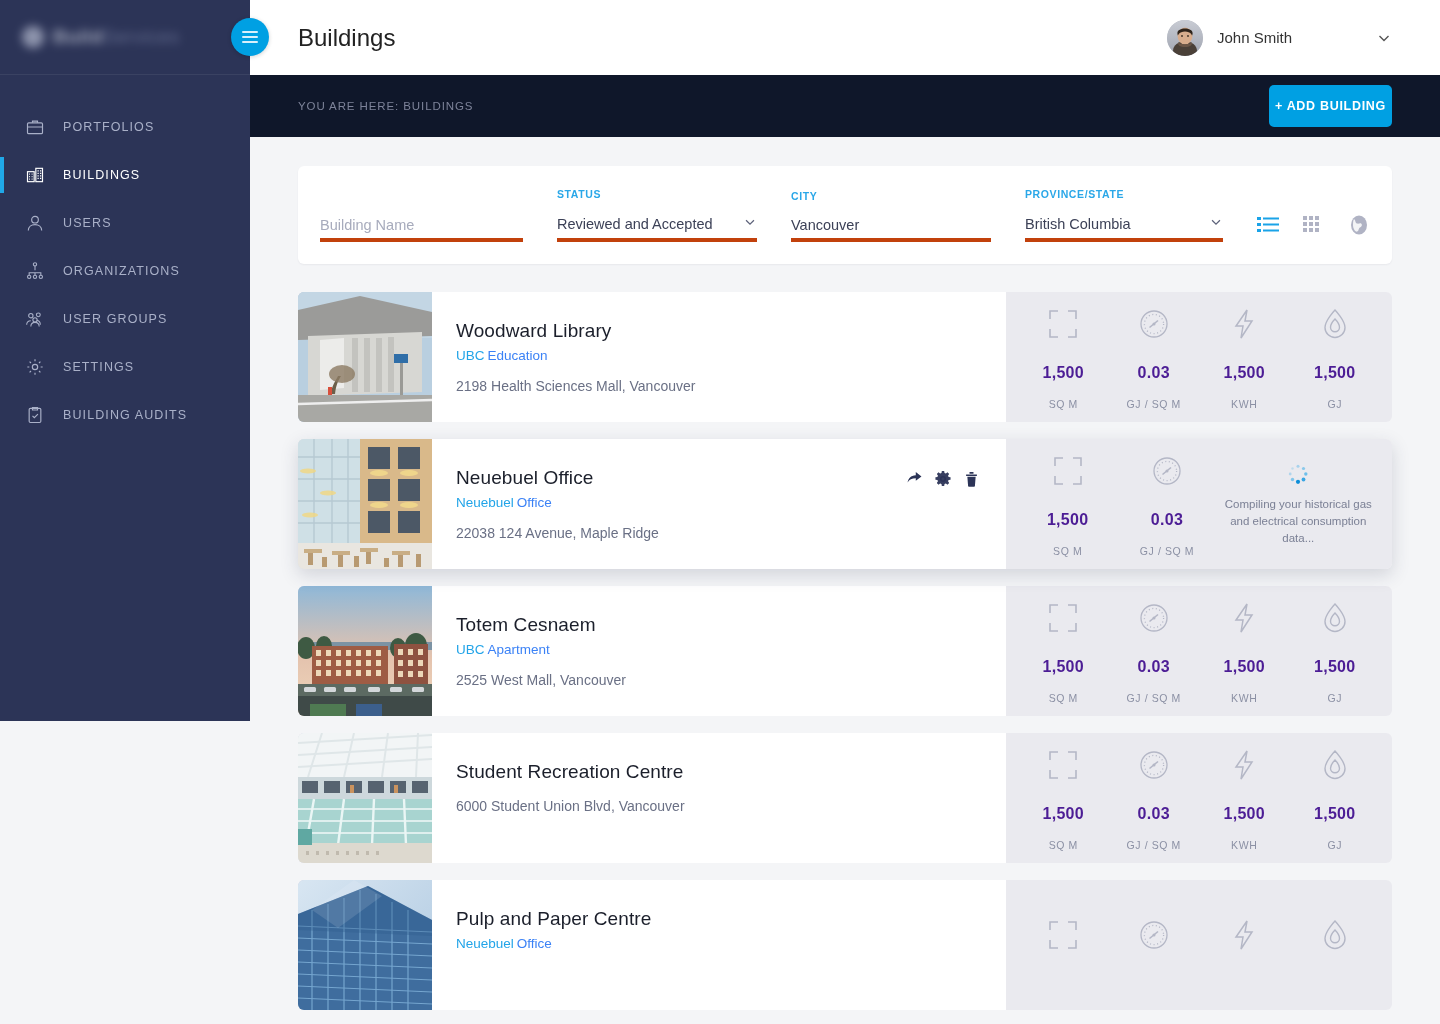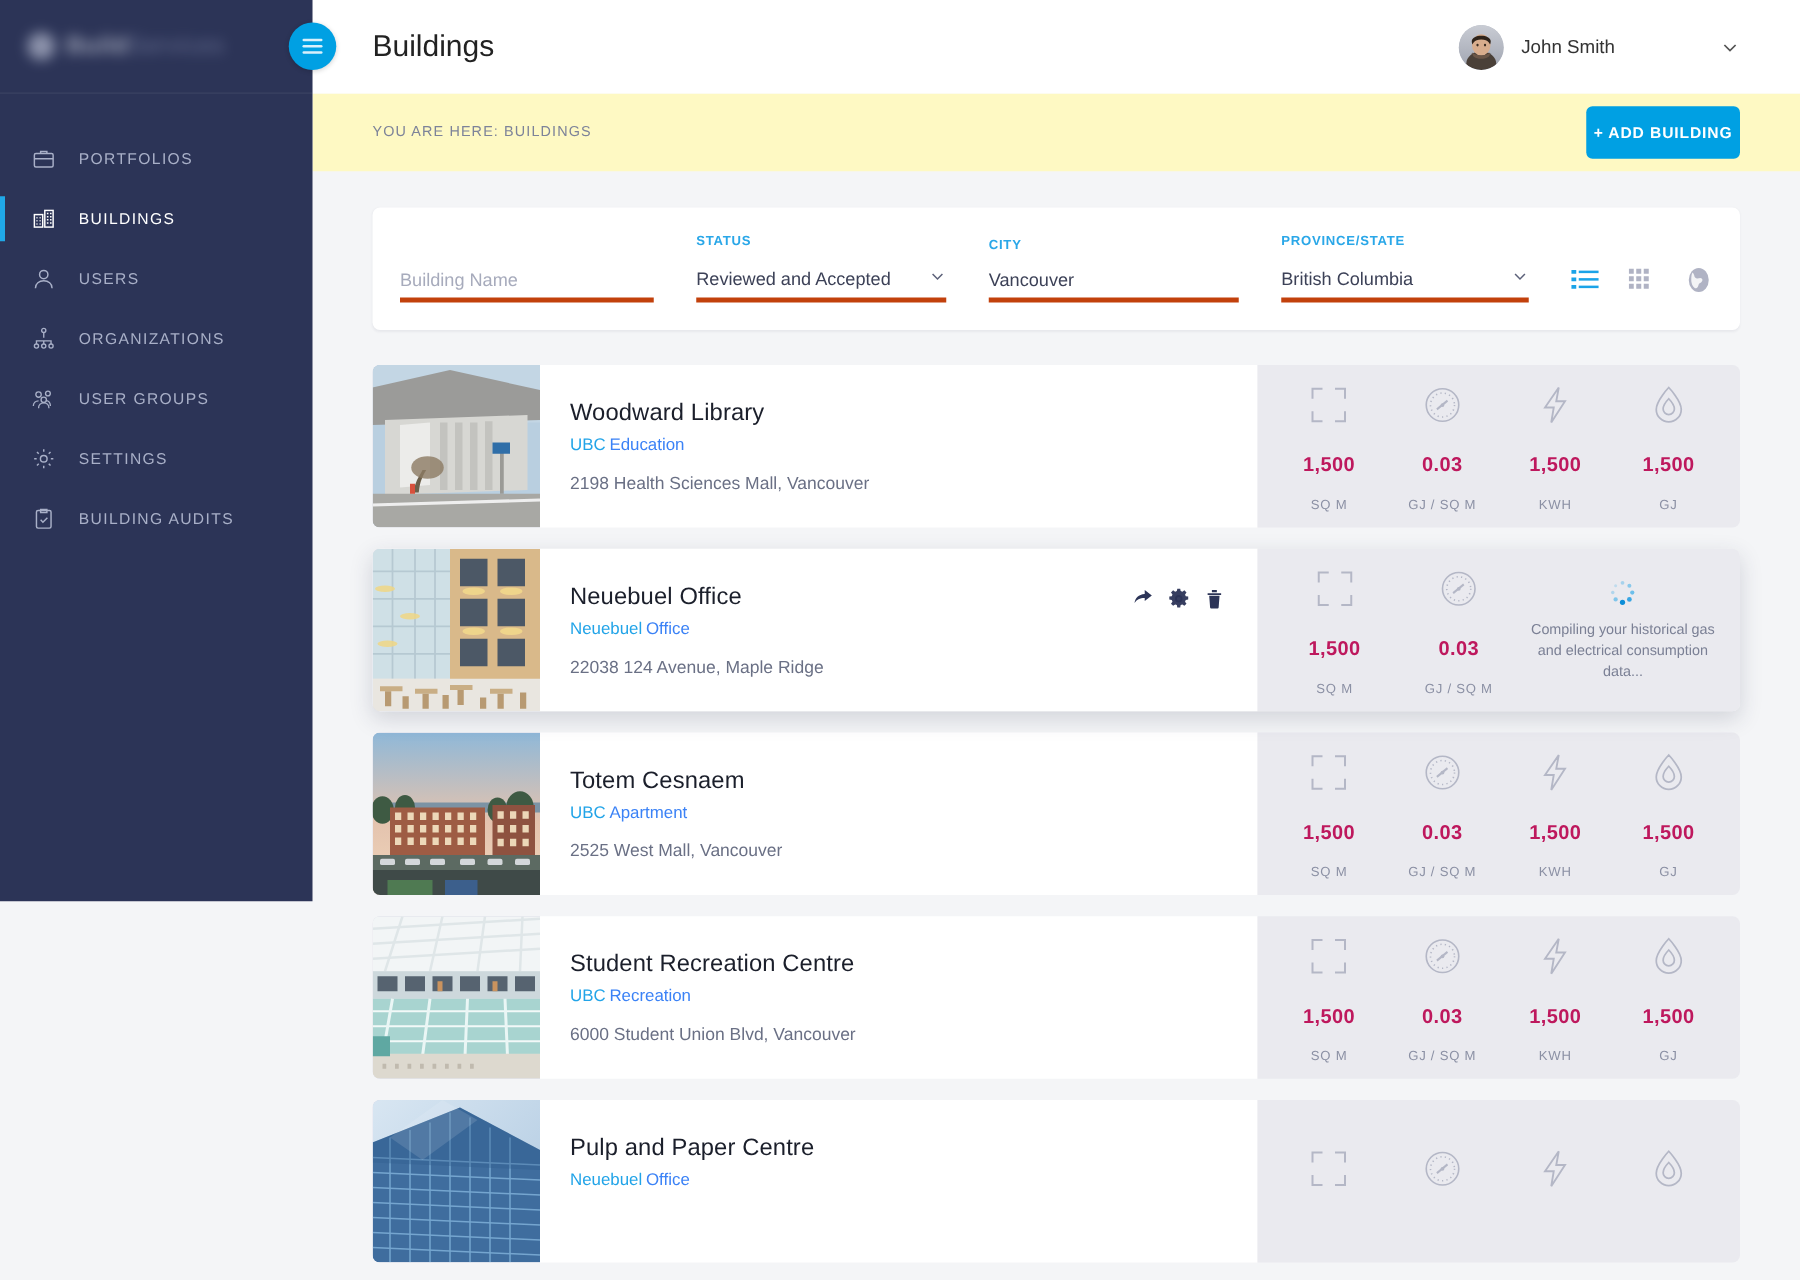--- a/index.html
+++ b/index.html
@@ -95,21 +95,21 @@
     overflow:hidden; flex:0 0 36px;
     background: #b8bcc6;
     position: relative;
   }
   .avatar svg { display:block; width:36px; height:36px; }
   .user-name { font-size: 15px; color: #333; }
   .chev { width: 16px; height: 16px; margin-left: 70px; color:#555; }
   .chev svg { display:block; }
 
   .breadbar {
-    height: 62px; background: #fef9c3;
+    height: 62px; background: #0f172a;
     display: flex; align-items: center; justify-content: space-between;
     padding: 0 48px;
   }
   .breadcrumb {
     font-size: 11.5px; letter-spacing: .9px;
     color: #7d8399; font-weight: 500;
   }
   .add-btn {
     background: #00a0e3; color: #fff; border: none;
     border-radius: 5px; cursor: pointer;
@@ -209,21 +209,21 @@
   .card-actions span { cursor: pointer; color: #2c3457; display:block; }
 
   .card-stats {
     width: 386px; flex: 0 0 386px;
     background: #eaeaef; border-radius: 0 6px 6px 0;
     display: flex; align-items: center; justify-content: space-around;
     padding: 0 12px;
   }
   .stat { text-align: center; width: 86px; }
   .stat .sico { height: 40px; display:flex; align-items:center; justify-content:center; color:#b4b7c6; }
-  .stat .sval { font-size: 16px; color: #be185d; font-weight: bold; margin-top: 20px; letter-spacing:.3px; }
+  .stat .sval { font-size: 16px; color: #4c1d95; font-weight: bold; margin-top: 20px; letter-spacing:.3px; }
   .stat .sunit { font-size: 10.5px; color: #8b90a4; margin-top: 16px; letter-spacing: .6px; }
 
   .loading { width: 150px; text-align: center; }
   .spinner { height: 26px; display:flex; align-items:center; justify-content:center; }
   .spinner svg { display:block; }
   .loading-txt {
     font-size: 11.5px; color: #7b8095; line-height: 1.45; margin-top: 9px;
   }
 
   .card.hovered { box-shadow: 0 6px 18px rgba(40,48,80,.17); z-index: 5; }
@@ -773,23 +773,20 @@
                     <rect x="48" y="118" width="3" height="4"></rect>
                     <rect x="58" y="118" width="3" height="4"></rect>
                     <rect x="68" y="118" width="3" height="4"></rect>
                     <rect x="78" y="118" width="3" height="4"></rect>
                   </g>
                 <rect x="0" y="96" width="14" height="16" fill="#5fa8a2"></rect>
               </svg>
             </div>
             <div class="card-body">
               <div class="bname">Student Recreation Centre</div>
-              <div class="bmeta">
-                <span class="org">UBC</span><span class="type">Recreation</span>
-              </div>
               <div class="baddr">6000 Student Union Blvd, Vancouver</div>
             </div>
           </div>
           <div class="card-stats">
             <div class="stat">
               <div class="sico">
                   <svg width="30" height="30" viewBox="0 0 30 30" fill="none" stroke="currentColor" stroke-width="1.6">
                     <path d="M2 10V2h8M20 2h8v8M28 20v8h-8M10 28H2v-8"></path>
                   </svg>
                 </div>

